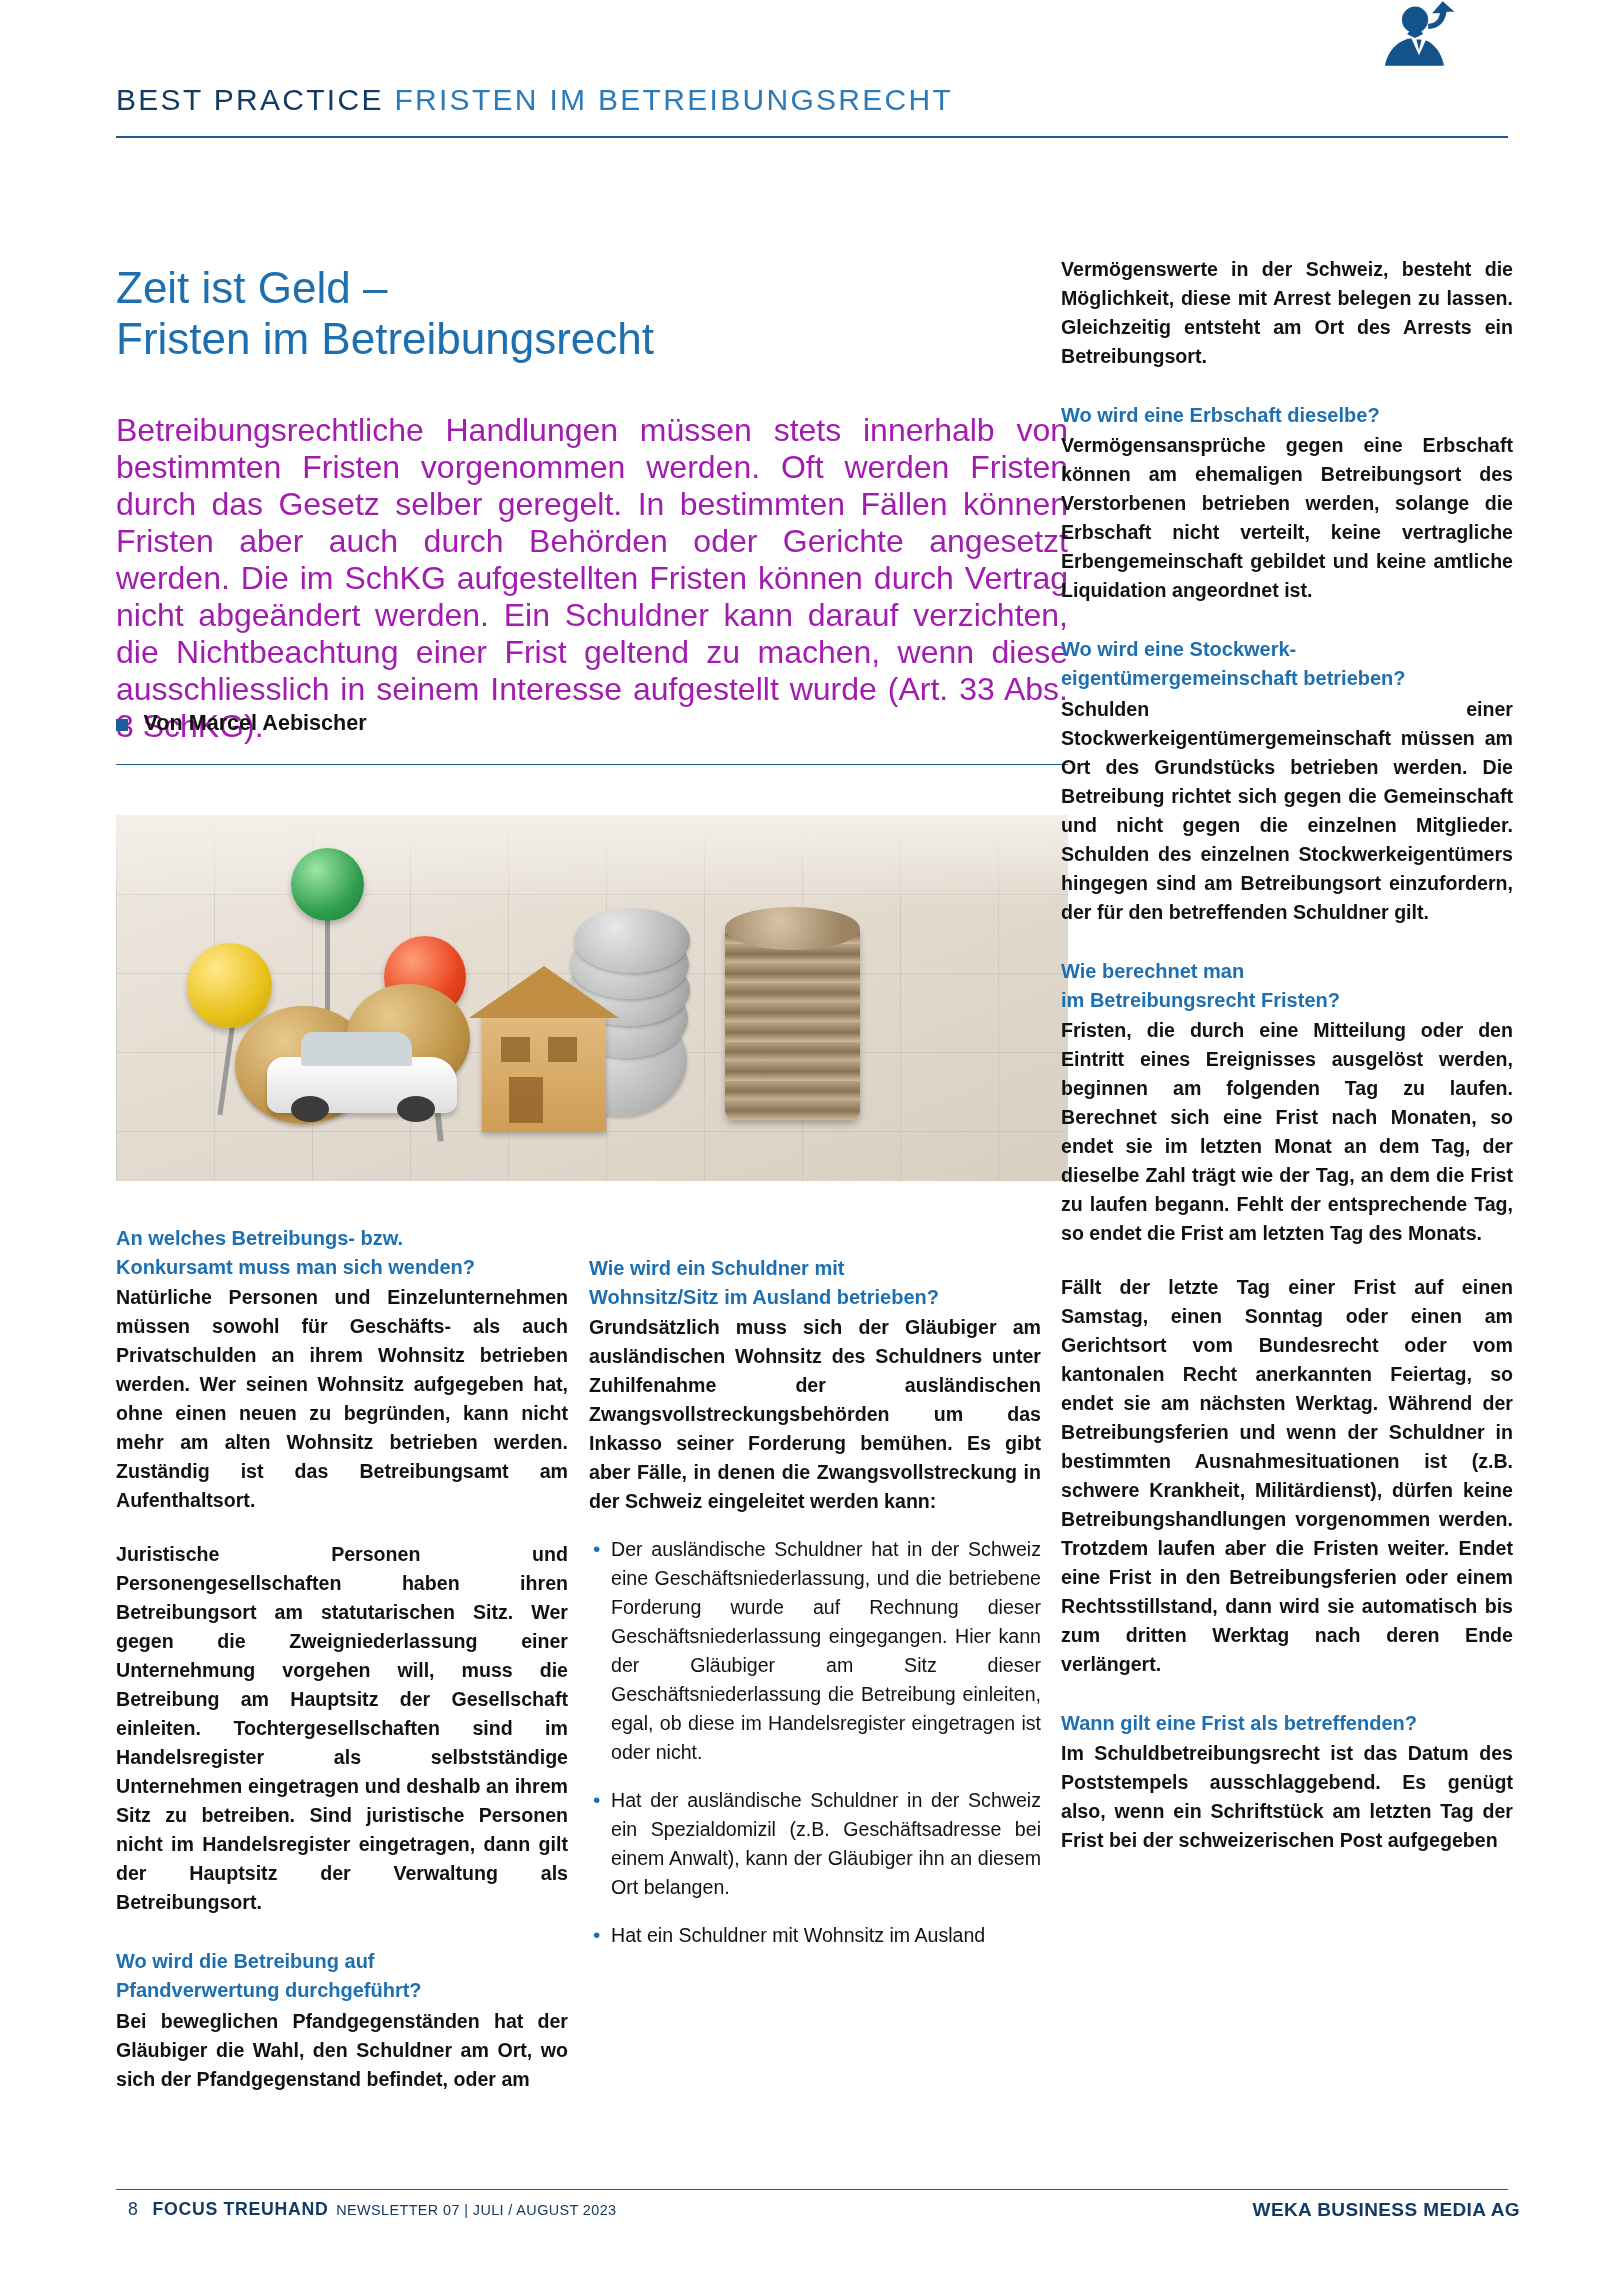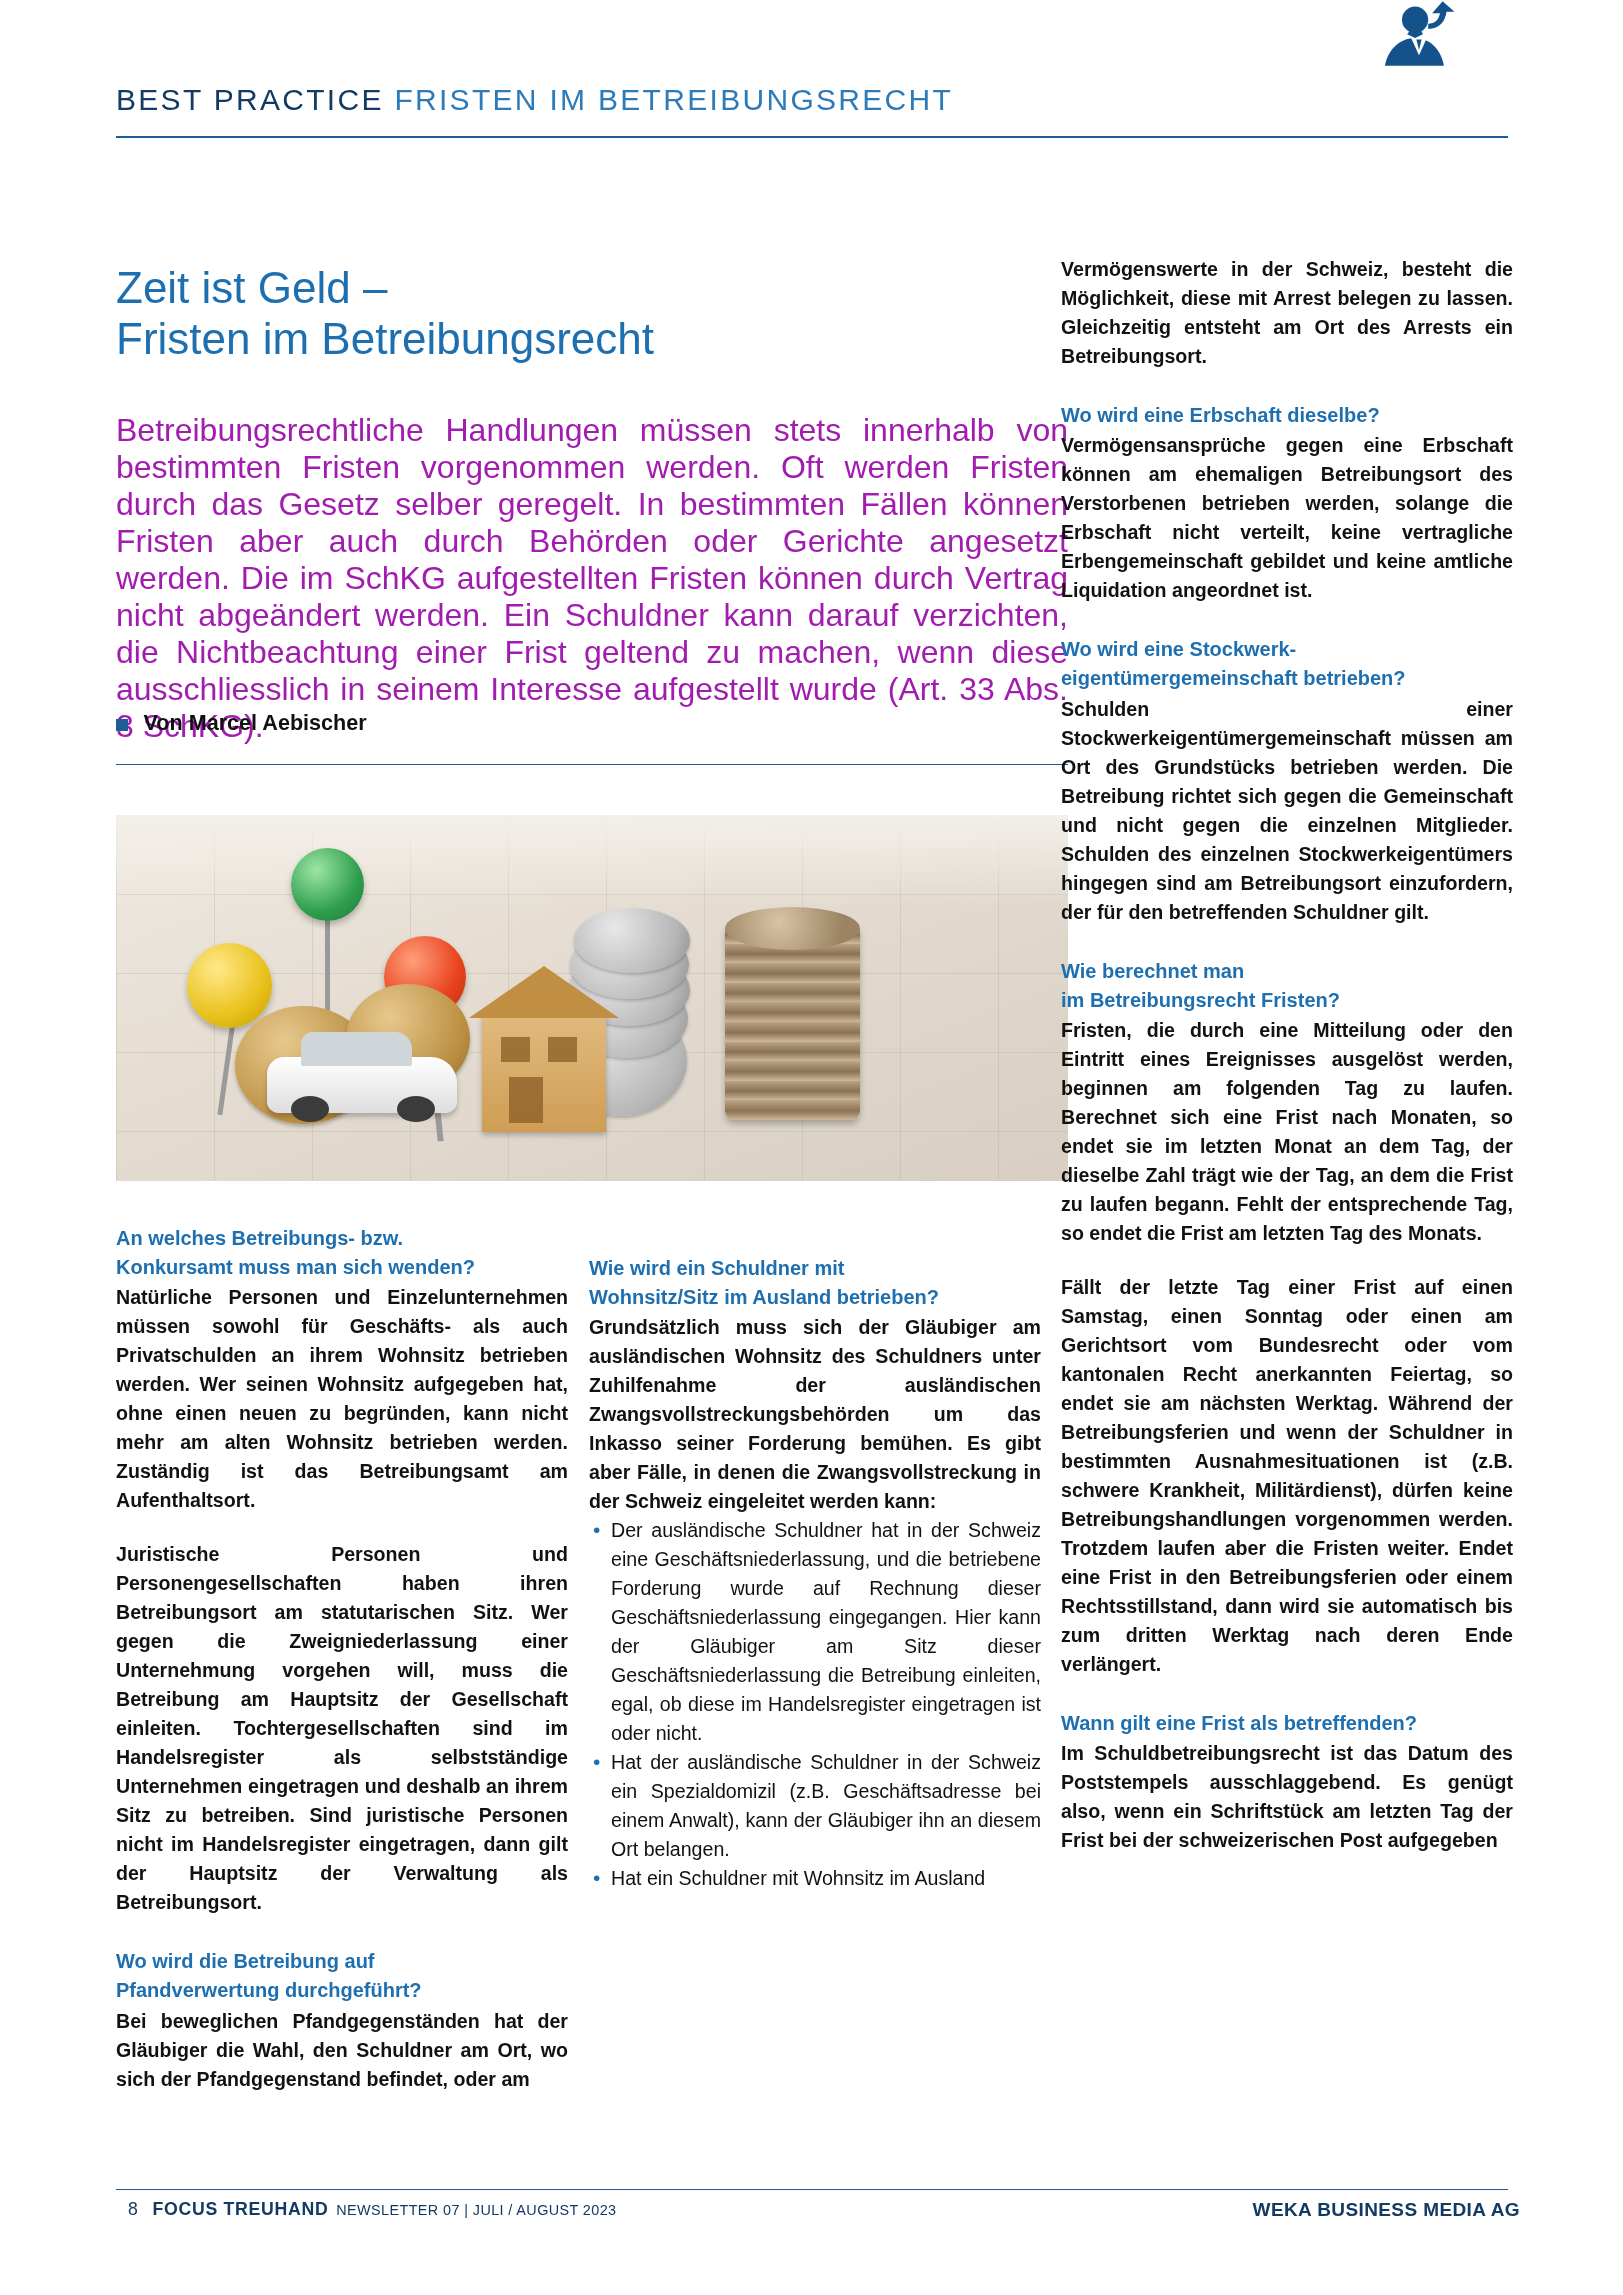--- a/index.html
+++ b/index.html
@@ -198,21 +198,21 @@
   p.body + p.body { margin-top: 25px; }
 
   ul.bullets {
     list-style: none;
     margin: 0;
     padding: 0;
   }
   ul.bullets li {
     position: relative;
     padding-left: 22px;
-    margin-top: 0;
+    margin-top: 19px;
     text-align: justify;
   }
   ul.bullets li:before {
     content: "\2022";
     position: absolute;
     left: 3.9px; top: -1.3px;
     color: #1e6fb0;
     font-size: 21px;
   }
 

